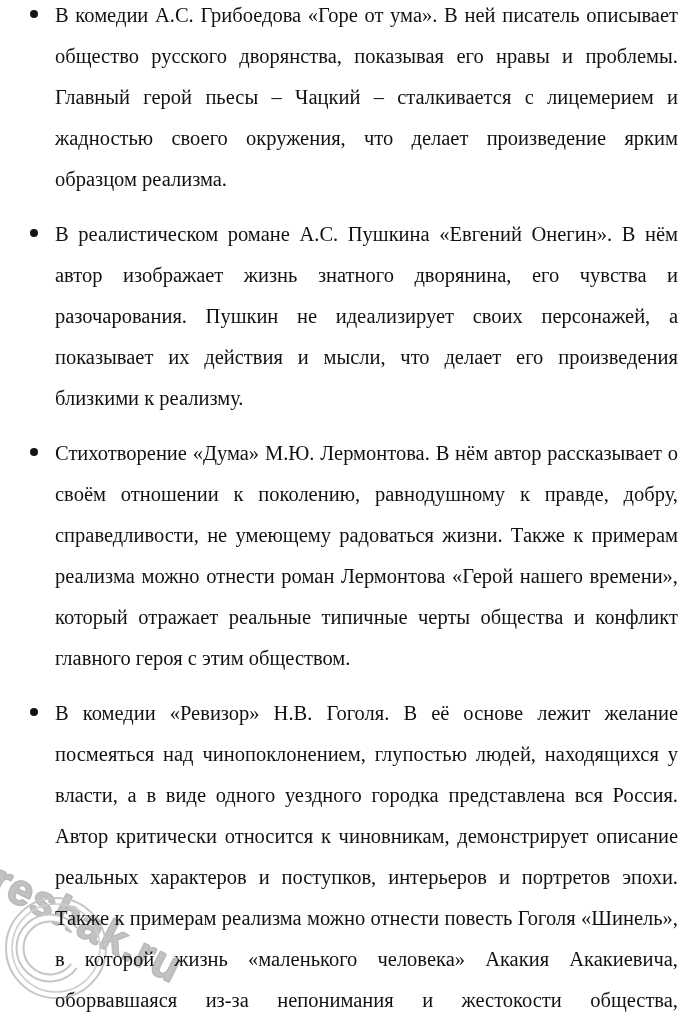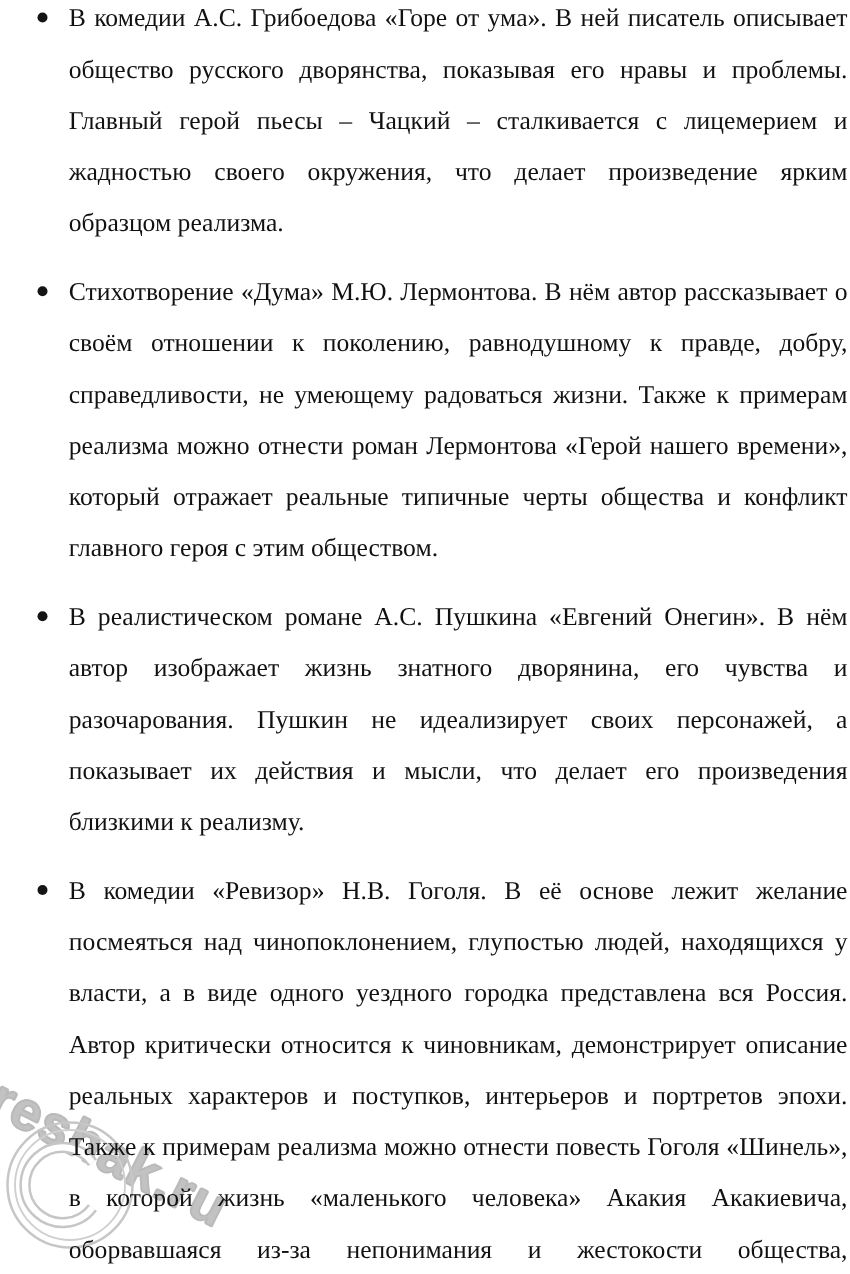--- a/index.html
+++ b/index.html
@@ -130,26 +130,26 @@
   <div class="doc-body">
     <ul class="bullets">
 
       <li class="bullet-item">
         <span class="bullet-marker"></span>
         <span class="bullet-text">В комедии А.С. Грибоедова «Горе от ума». В ней писатель описывает общество русского дворянства, показывая его нравы и проблемы. Главный герой пьесы – Чацкий – сталкивается с лицемерием и жадностью своего окружения, что делает произведение ярким образцом реализма.</span>
       </li>
 
       <li class="bullet-item">
         <span class="bullet-marker"></span>
-        <span class="bullet-text">Стихотворение «Дума» М.Ю. Лермонтова. В нём автор рассказывает о своём отношении к поколению, равнодушному к правде, добру, справедливости, не умеющему радоваться жизни. Также к примерам реализма можно отнести роман Лермонтова «Герой нашего времени», который отражает реальные типичные черты общества и конфликт главного героя с этим обществом.</span>
+        <span class="bullet-text">В реалистическом романе А.С. Пушкина «Евгений Онегин». В нём автор изображает жизнь знатного дворянина, его чувства и разочарования. Пушкин не идеализирует своих персонажей, а показывает их действия и мысли, что делает его произведения близкими к реализму.</span>
       </li>
 
       <li class="bullet-item">
         <span class="bullet-marker"></span>
-        <span class="bullet-text">В реалистическом романе А.С. Пушкина «Евгений Онегин». В нём автор изображает жизнь знатного дворянина, его чувства и разочарования. Пушкин не идеализирует своих персонажей, а показывает их действия и мысли, что делает его произведения близкими к реализму.</span>
+        <span class="bullet-text">Стихотворение «Дума» М.Ю. Лермонтова. В нём автор рассказывает о своём отношении к поколению, равнодушному к правде, добру, справедливости, не умеющему радоваться жизни. Также к примерам реализма можно отнести роман Лермонтова «Герой нашего времени», который отражает реальные типичные черты общества и конфликт главного героя с этим обществом.</span>
       </li>
 
       <li class="bullet-item">
         <span class="bullet-marker"></span>
         <span class="bullet-text">В комедии «Ревизор» Н.В. Гоголя. В её основе лежит желание посмеяться над чинопоклонением, глупостью людей, находящихся у власти, а в виде одного уездного городка представлена вся Россия. Автор критически относится к чиновникам, демонстрирует описание реальных характеров и поступков, интерьеров и портретов эпохи. Также к примерам реализма можно отнести повесть Гоголя «Шинель», в которой жизнь «маленького человека» Акакия Акакиевича, оборвавшаяся из-за непонимания и жестокости общества, демонстрирует конфликт героя и общества.</span>
       </li>
 
     </ul>
   </div>
 

